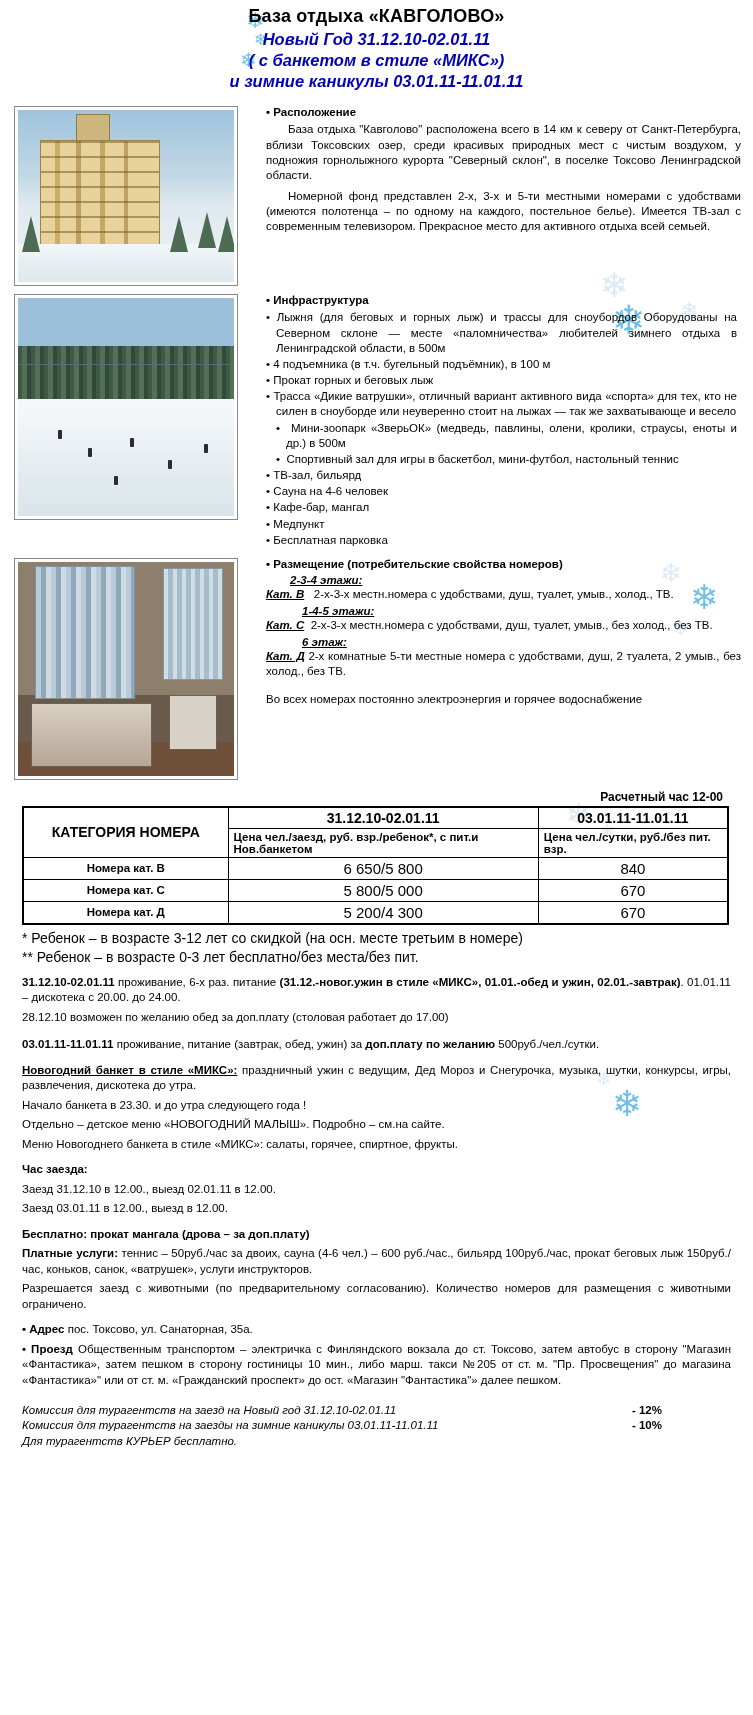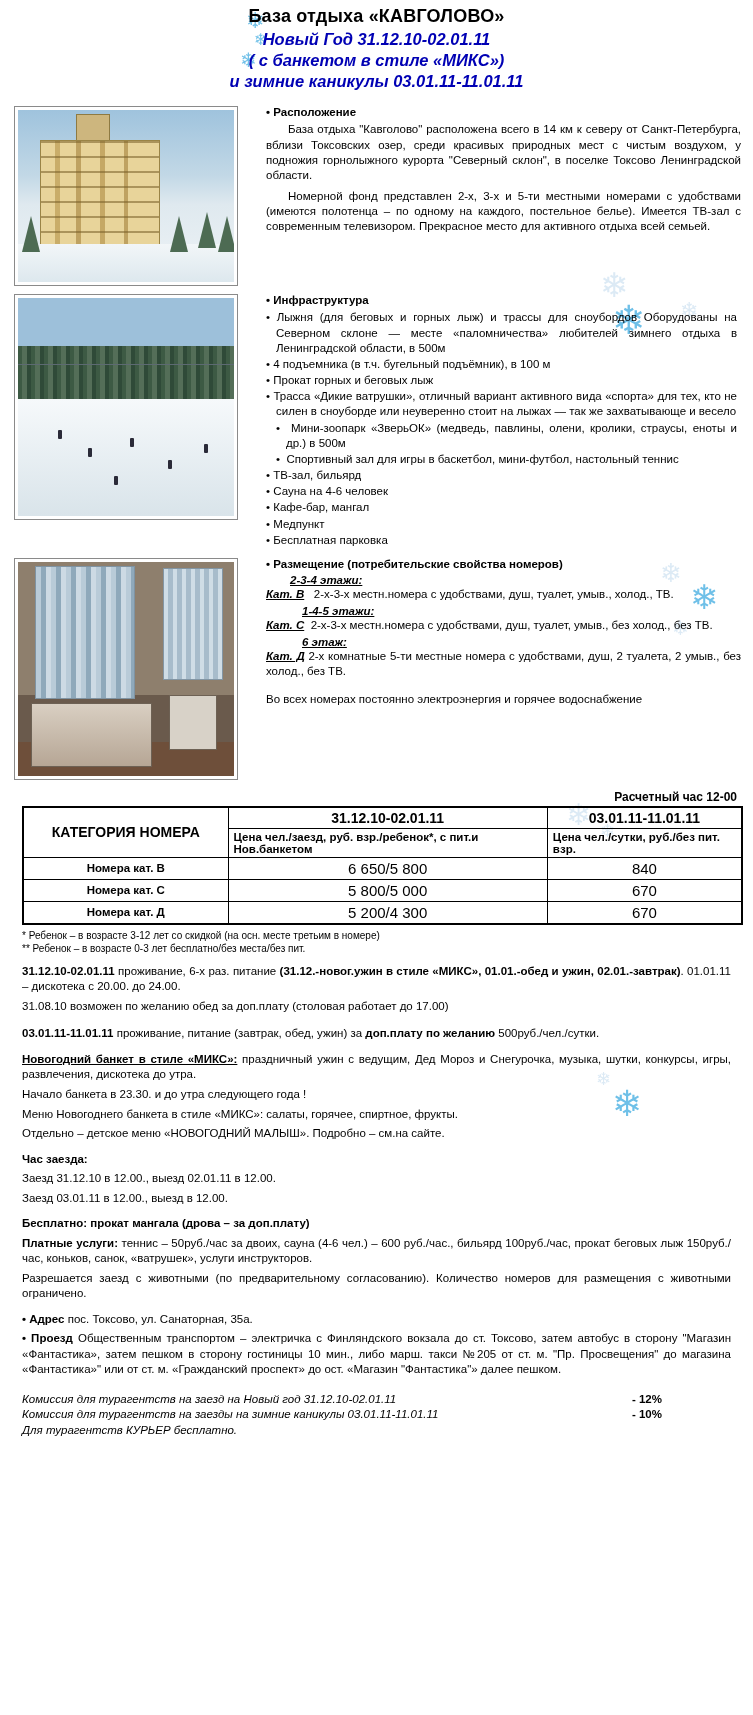--- a/index.html
+++ b/index.html
@@ -157,38 +157,38 @@
   ul.dotlist { margin: 0 0 2px 0; padding: 0; list-style: none; }
   ul.dotlist li { text-align: justify; line-height: 1.32; margin: 0 4px 1px 0; padding-left: 10px; text-indent: -10px; }
   ul.dotlist li.indent { padding-left: 20px; text-indent: -10px; }
   .cat-line { margin: 0 0 2px 0; line-height: 1.32; text-align: justify; }
   .cat-lbl { font-weight: bold; font-style: italic; text-decoration: underline; }
   .floor-lbl { font-weight: bold; font-style: italic; text-decoration: underline; margin: 3px 0 1px 24px; }
   .floor-lbl.f2 { margin-left: 36px; }
   .spacer-10 { height: 10px; }
 
   
-  .table-zone { position: relative; z-index: 2; padding: 10px 10px 0 22px; }
+  .table-zone { position: relative; z-index: 2; padding: 10px 24px 0 22px; }
   .calc-hour { text-align: right; font-weight: bold; font-size: 12px; padding-right: 6px; margin-bottom: 2px; }
   table.prices {
     width: 100%;
     border-collapse: collapse;
     border: 2px solid #000;
     font-size: 11.5px;
   }
   table.prices td, table.prices th {
     border: 1px solid #000;
     padding: 2px 5px;
     vertical-align: middle;
   }
   table.prices thead th { font-weight: bold; font-size: 14px; text-align: center; }
   .cat-col { width: 205px; text-align: center; font-weight: bold; }
   .price-cell { text-align: center; font-size: 15px; }
   .head-note { font-weight: bold; font-size: 11.5px; text-align: left; }
-  .footnotes { margin: 4px 0 0 0; font-size: 10px; line-height: 1.35; }
+  .footnotes { margin: 4px 0 0 0; font-size: 14px; line-height: 1.35; }
 
   
   .lower { position: relative; z-index: 2; padding: 8px 22px 0 22px; line-height: 1.35; }
   .lower p { margin: 0 0 4px 0; text-align: justify; }
   .b { font-weight: bold; }
   .ul-b { font-weight: bold; text-decoration: underline; }
   .blk { margin-bottom: 10px; }
   .commission {
     font-style: italic;
     margin-top: 14px;
@@ -345,30 +345,30 @@
     <div class="footnotes">
       <div>*  Ребенок – в возрасте 3-12 лет со скидкой (на осн. месте третьим в номере)</div>
       <div>**   Ребенок – в возрасте 0-3 лет бесплатно/без места/без пит.</div>
     </div>
   </div>
 
   <div class="lower">
 
     <div class="blk">
       <p><span class="b">31.12.10-02.01.11</span><span> проживание, 6-х раз. питание </span><span class="b">(31.12.-новог.ужин в стиле «МИКС», 01.01.-обед и ужин, 02.01.-завтрак)</span><span>. 01.01.11 – дискотека с 20.00. до 24.00.</span></p>
-      <p>31.08.10 возможен по желанию обед за доп.плату (столовая работает до 17.00)</p>
+      <p>28.12.10 возможен по желанию обед за доп.плату (столовая работает до 17.00)</p>
       <div style="height:8px"></div>
       <p><span class="b">03.01.11-11.01.11</span><span> проживание, питание (завтрак, обед, ужин) за </span><span class="b">доп.плату по желанию</span><span> 500руб./чел./сутки.</span></p>
     </div>
 
     <div class="blk">
       <p><span class="ul-b">Новогодний банкет в стиле «МИКС»:</span><span> праздничный ужин с ведущим, Дед Мороз и Снегурочка, музыка, шутки, конкурсы, игры, развлечения, дискотека до утра.</span></p>
       <p>Начало банкета в 23.30. и до утра следующего года !</p>
+      <p>Отдельно – детское меню «НОВОГОДНИЙ МАЛЫШ». Подробно – см.на сайте.</p>
       <p>Меню Новогоднего банкета в стиле «МИКС»: салаты, горячее, спиртное, фрукты.</p>
-      <p>Отдельно – детское меню «НОВОГОДНИЙ МАЛЫШ». Подробно – см.на сайте.</p>
     </div>
 
     <div class="blk">
       <p class="b">Час заезда:</p>
       <p>Заезд 31.12.10 в 12.00., выезд 02.01.11 в 12.00.</p>
       <p>Заезд 03.01.11 в 12.00., выезд в 12.00.</p>
     </div>
 
     <div class="blk">
       <p class="b">Бесплатно: прокат мангала (дрова – за доп.плату)</p>

